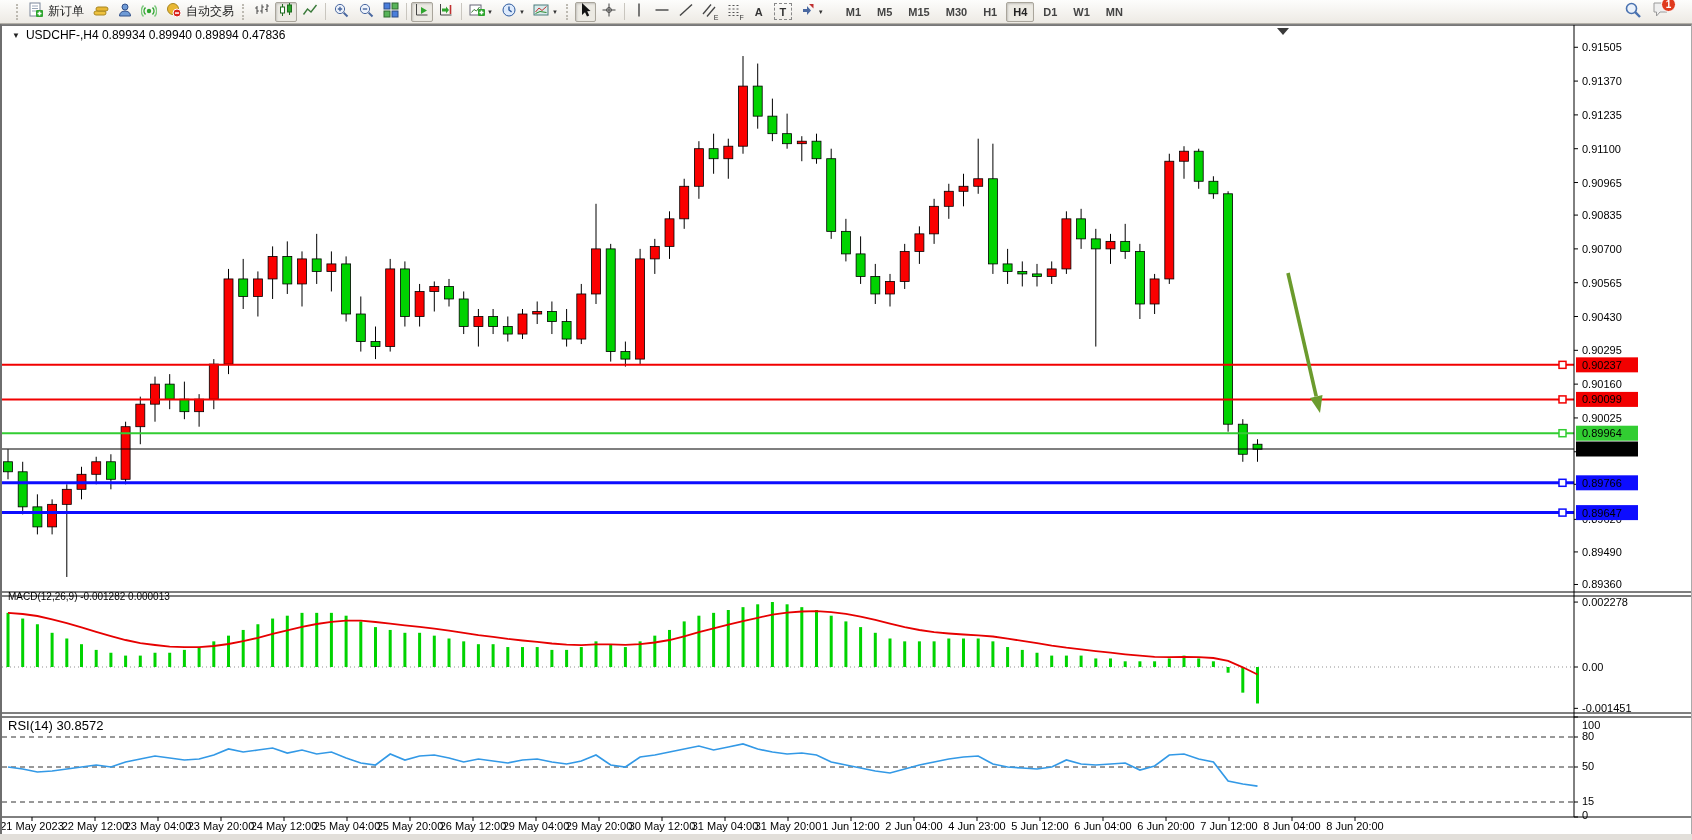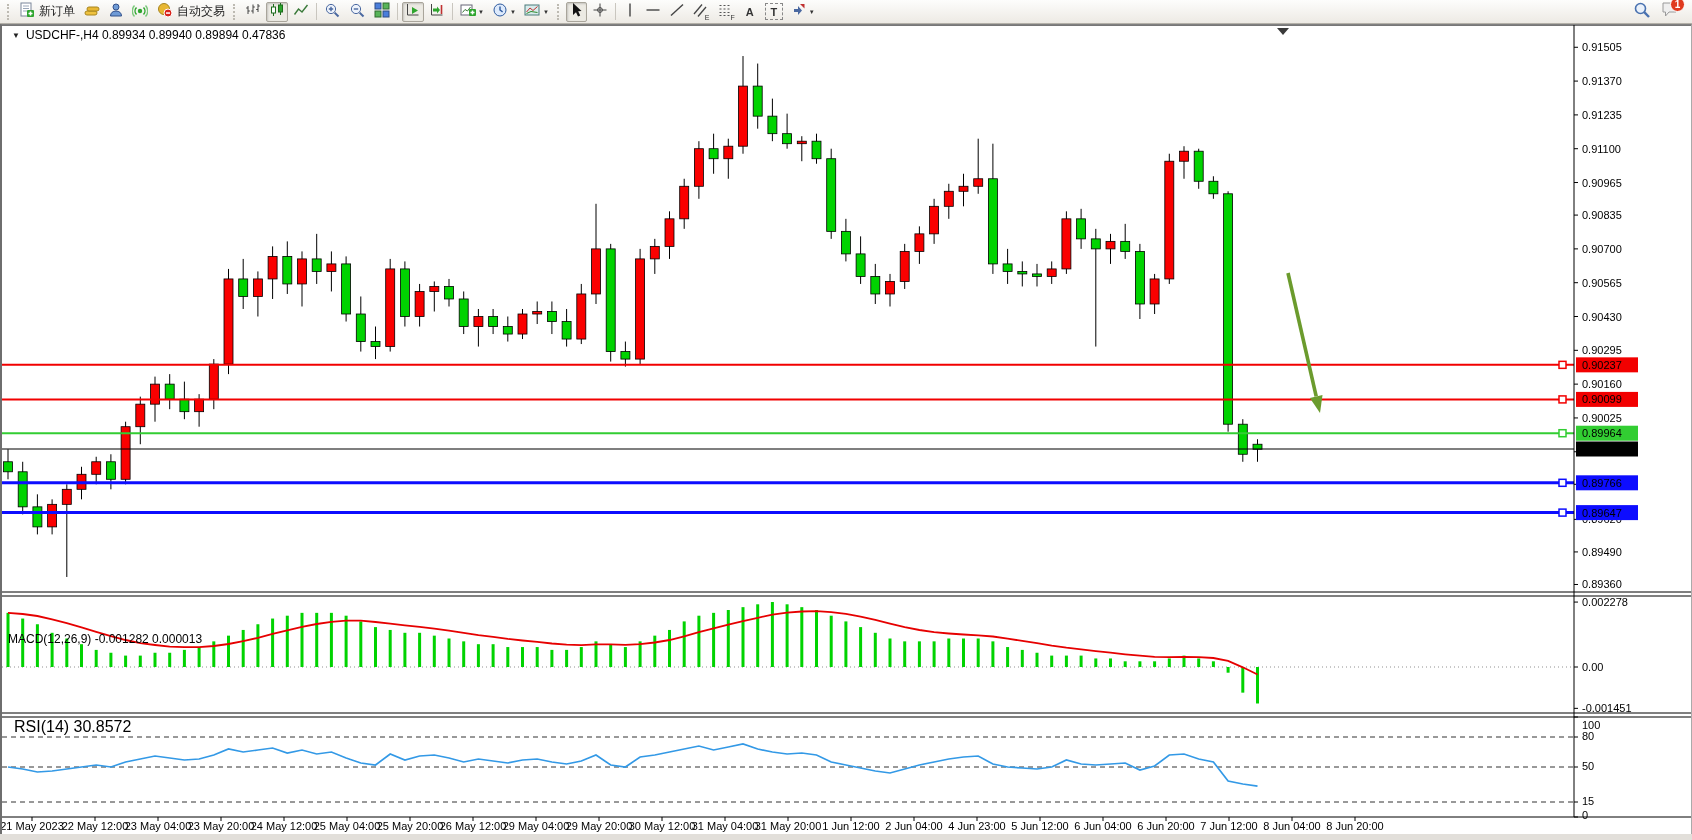--- a/index.html
+++ b/index.html
@@ -1,39 +1,39 @@
 <!DOCTYPE html>
 <html><head>
 <meta charset="utf-8">
 <style>
   html,body{margin:0;padding:0}
   body{width:1692px;height:840px;background:#e2dfda;font-family:"Liberation Sans",sans-serif;overflow:hidden;position:relative}
   
-  .toolbar{height:24px;background:linear-gradient(#fdfdfc,#edeae4);border-bottom:1px solid #b3b0a8;display:flex;align-items:center;padding:0 3px;box-sizing:border-box}
+  .toolbar{height:24px;background:linear-gradient(#fdfdfc,#edeae4);border-bottom:1px solid #b3b0a8;display:flex;align-items:center;padding:0 12px;box-sizing:border-box}
   .grip{width:2px;height:16px;border-left:2px dotted #bdbab2;margin:0 4px}
   .sep{width:1px;height:17px;background:#c9c6bf;margin:0 3px}
   .tb{height:20px;min-width:20px;display:flex;align-items:center;justify-content:center;border:1px solid transparent;border-radius:2px;margin:0 1px;padding:0 2px;font-size:12px;color:#222;cursor:default;box-sizing:border-box}
   .tb.active{background:#eceae3;border-color:#a9a59b;box-shadow:inset 1px 1px 2px rgba(120,120,120,.35)}
   .tb .txt{margin-left:4px;white-space:nowrap}
   .dd{font-size:6px;color:#333;margin-left:2px}
   .periods{display:flex;margin-left:10px}
   .periods .tb{font-size:11px;color:#444;padding:0 6px;font-weight:bold}
   .periods .tb.active{color:#222}
   .tb-right{margin-left:auto;display:flex;align-items:center;margin-right:10px;gap:10px}
   .chatwrap{position:relative}
   .badge{position:absolute;top:-4px;right:-6px;background:#e03a1e;color:#fff;font-size:10px;font-weight:bold;border-radius:8px;min-width:13px;height:13px;display:flex;align-items:center;justify-content:center;border:1px solid #fff}
   .glyph{font-size:11px;font-weight:bold;color:#333}
   .subglyph{font-size:7px;color:#333;margin-left:-2px;align-self:flex-end}
   
   .chartwin{position:absolute;top:24px;left:0;width:1692px;height:810px;background:#fff;border-top:1px solid #808080;box-sizing:border-box;border-left:2px solid #6e6e6e;border-right:1px solid #aaa}
   .overlay{position:absolute;font-size:12px;color:#000;white-space:nowrap}
   #chart-title{left:10px;top:3px;display:flex;align-items:center;gap:6px}
   #chart-title .tri{font-size:8px;color:#222}
-  #macd-label{left:6px;top:607px;font-size:12px}
-  #rsi-label{left:12px;top:693px;font-size:16px}
+  #macd-label{left:6px;top:566px;font-size:10px}
+  #rsi-label{left:6px;top:693px;font-size:13px}
   svg text{font-family:"Liberation Sans",sans-serif;font-size:11px;fill:#000}
 </style>
 </head>
 <body>
 
 <div class="toolbar">
   <span class="grip"></span>
 
   <div class="tb">
     <span><svg width="16" height="16">
@@ -216,20 +216,31 @@
       </span>
     </div>
   <div class="tb">
       <span><svg width="16" height="16">
           <polygon points="3,7 7,7 7,4 11,8.5 7,13 7,10 3,10" fill="#4a68a0"></polygon>
           <polygon points="9,2 13.5,2 13.5,6.5" fill="#c03030"></polygon>
         </svg></span>
       <span class="dd">▼</span>
     </div>
 
+  <div class="periods" id="periods">
+      <div class="tb">M1</div>
+      <div class="tb">M5</div>
+      <div class="tb">M15</div>
+      <div class="tb">M30</div>
+      <div class="tb">H1</div>
+      <div class="tb active">H4</div>
+      <div class="tb">D1</div>
+      <div class="tb">W1</div>
+      <div class="tb">MN</div>
+    </div>
 
   <div class="tb-right">
     <span><svg width="18" height="18">
           <circle cx="7.5" cy="7.5" r="5" fill="#eaf1fa" stroke="#4a72b0" stroke-width="1.6"></circle>
           <line x1="11.2" y1="11.2" x2="16" y2="16" stroke="#4a72b0" stroke-width="2.4"></line>
         </svg></span>
     <span class="chatwrap">
       <svg width="18" height="17">
           <path d="M2 2h13v9H8l-3.5 4v-4H2z" fill="#efefef" stroke="#9a9a9a"></path>
         </svg>

